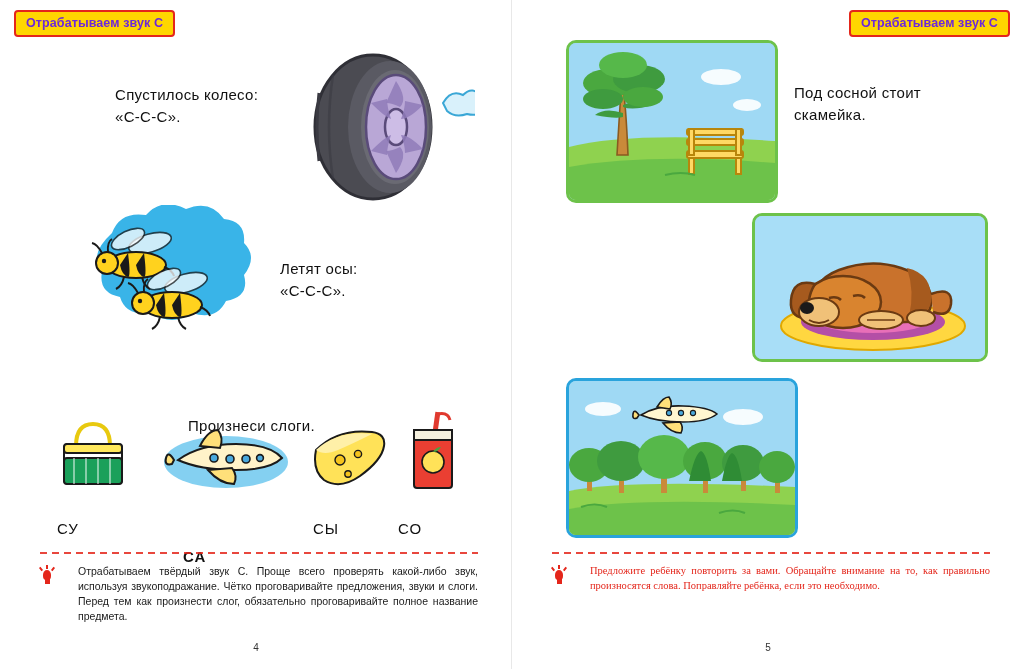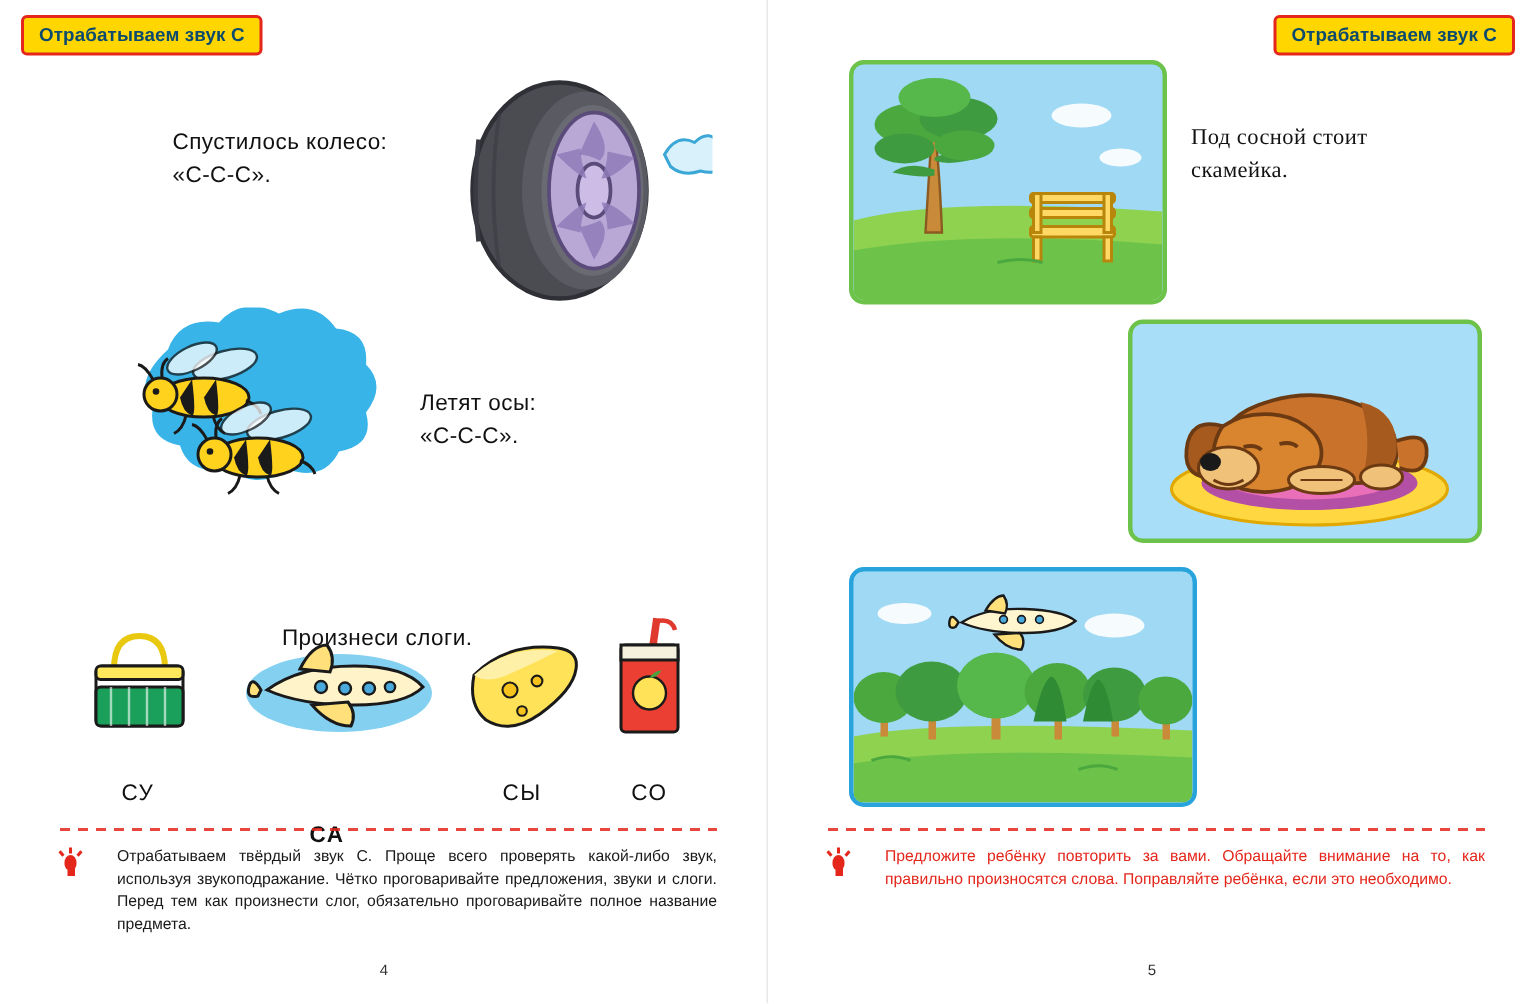--- a/index.html
+++ b/index.html
@@ -22,41 +22,41 @@
     background:#e8e8e8;
   }
 
   
   .hdr {
     position:absolute; top:10px;
     background:#ffd600;
     border:2px solid #e4261b;
     border-radius:4px;
     padding:4px 10px 5px 10px;
-    font-size:12.5px; font-weight:bold; color:#0c4a6e;
+    font-size:12.5px; font-weight:bold; color:#6d28d9;
     white-space:nowrap;
     letter-spacing:0.1px;
   }
   .hdr.l { left:14px; }
   .hdr.r { right:14px; }
 
   
   .cap {
     position:absolute;
     font-size:15px; color:#111; line-height:1.45;
     letter-spacing:0.3px;
     white-space:pre-line;
   }
   .syl-label {
     position:absolute;
     font-size:15px; color:#111; letter-spacing:0.3px;margin-top:37px;
   }
   .syl {
     position:absolute; font-size:15px; color:#111;
-    letter-spacing:1px; text-align:center; width:70px;
+    letter-spacing:1px; width:70px;
   }
 
   
   .note-wrap {
     position:absolute; left:40px; right:34px;
   }
   .divider {
     height:2px;
     background:
       repeating-linear-gradient(90deg,
@@ -276,21 +276,21 @@
         <rect x="118" y="96" width="56" height="6" rx="2"></rect>
         <rect x="118" y="86" width="56" height="6" rx="2"></rect>
         <rect x="120" y="115" width="5" height="16"></rect>
         <rect x="167" y="115" width="5" height="16"></rect>
         <rect x="120" y="86" width="5" height="26"></rect>
         <rect x="167" y="86" width="5" height="26"></rect>
       </g>
       <path d="M96 132 q16 -4 30 0" stroke="#4aa83f" stroke-width="2" fill="none"></path>
     </svg>
   </div>
-  <div class="cap" style="left:282px; top:82px;font-family:Liberation Serif, serif;">Под  сосной  стоит
+  <div class="cap" style="left:282px; top:82px;">Под  сосной  стоит
 скамейка.</div>
 
   <div class="frame" style="left:240px; top:213px; width:236px; height:149px;">
     <svg width="230" height="143" viewBox="0 0 230 143">
       <rect x="0" y="0" width="230" height="143" fill="#a8def7"></rect>
       <ellipse cx="118" cy="110" rx="92" ry="24" fill="#ffd740" stroke="#e0a800" stroke-width="2"></ellipse>
       <ellipse cx="118" cy="106" rx="72" ry="18" fill="#b44fa6"></ellipse>
       <ellipse cx="118" cy="104" rx="56" ry="13" fill="#e86fb8"></ellipse>
 
       <path d="M58 100 q-6 -34 26 -46 q32 -12 62 -2 q32 10 30 36 q-2 18 -26 18 q-54 4 -92 -6 z" fill="#c9722c" stroke="#6b3a12" stroke-width="2.5"></path>
@@ -345,21 +345,21 @@
         <path d="M206 112 v-22 h5 v22 z" fill="#c98a3a"></path>
         <ellipse cx="208" cy="86" rx="18" ry="16" fill="#4aa83f"></ellipse>
         <path d="M120 100 q6 -28 12 -30 q6 2 10 30 z" fill="#2f8c35"></path>
         <path d="M153 100 q5 -26 10 -28 q6 2 10 28 z" fill="#2f8c35"></path>
       </g>
       <path d="M12 126 q14 -5 26 0" stroke="#4aa83f" stroke-width="2" fill="none"></path>
       <path d="M150 132 q14 -5 26 0" stroke="#4aa83f" stroke-width="2" fill="none"></path>
     </svg>
   </div>
 
-  <div class="note-wrap" style="top:552px;">
+  <div class="note-wrap" style="top:552px;font-family:Liberation Serif, serif;">
     <div class="divider"></div>
     <div class="note red">
       <div class="bulb">
         <span class="ray r1"></span>
           <span class="ray r2"></span>
           <span class="ray r3"></span>
         <span class="b-body"></span>
           <span class="b-base"></span>
       </div>
       <div class="note-txt">Предложите ребёнку повторить за вами. Обращайте внимание на то, как правильно произносятся слова. Поправляйте ребёнка, если это не­обходимо.</div>

